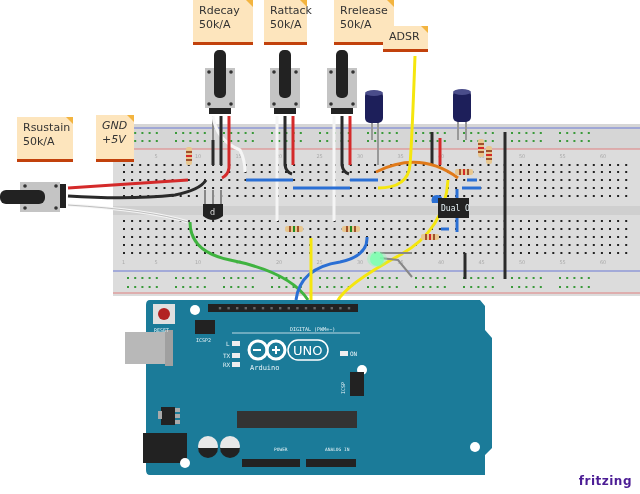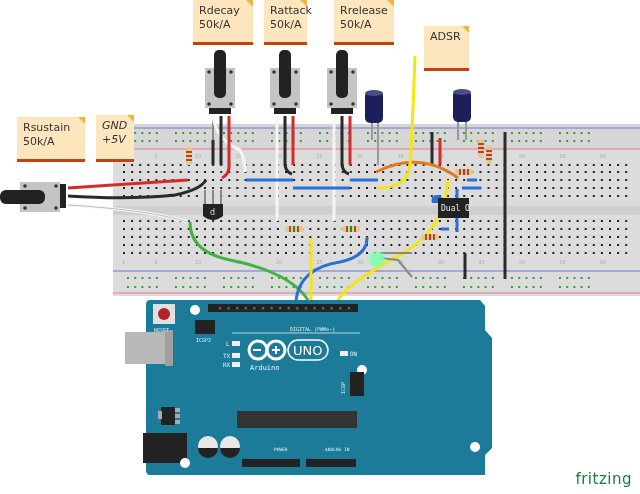--- a/index.html
+++ b/index.html
@@ -1,21 +1,21 @@
 <!DOCTYPE html>
 <html><head>
 <meta charset="utf-8">
 <style>
   html, body { margin:0; padding:0; background:#ffffff; }
   body { width:640px; height:494px; position:relative; overflow:hidden; font-family:"DejaVu Sans", sans-serif; }
   #scene { position:absolute; left:0; top:0; width:640px; height:494px; }
   .note { position:absolute; background:#fde5bd; border-bottom:3px solid #c2410c; box-sizing:border-box; padding:4px 6px 0 6px; font-size:11px; line-height:14px; color:#333; }
   .note::after { content:""; position:absolute; right:0; top:0; width:0; height:0; border-left:7px solid transparent; border-top:7px solid #f3b43f; }
   .note .l1, .note .l2 { display:block; white-space:nowrap; }
-  .fritzing { position:absolute; right:8px; bottom:6px; font-size:15px; color:#15803d; letter-spacing:0.5px; }
+  .fritzing { position:absolute; right:8px; bottom:6px; font-size:12px; color:#4c1d95; letter-spacing:0.5px;font-weight:bold; }
   .silk { font-family:"DejaVu Sans Mono", monospace; fill:#e8f4f8; }
 </style>
 </head>
 <body>
 
 <svg id="scene" viewBox="0 0 640 494" xmlns="http://www.w3.org/2000/svg">
 
   <g>
     <rect x="113" y="124" width="527" height="172" fill="#dcdcdc"></rect>
     <rect x="113" y="124" width="527" height="25" fill="#d6d6d6"></rect>
@@ -1138,24 +1138,24 @@
   <span class="l2">50k/A</span>
 </div>
 <div class="note" style="left:264px;top:0px;width:43px;height:45px;">
   <span class="l1">Rattack</span>
   <span class="l2">50k/A</span>
 </div>
 <div class="note" style="left:334px;top:0px;width:60px;height:45px;">
   <span class="l1">Rrelease</span>
   <span class="l2">50k/A</span>
 </div>
-<div class="note" style="left:424px;top:26px;width:45px;height:45px;">
+<div class="note" style="left:383px;top:26px;width:45px;height:26px;">
   <span class="l1">ADSR</span>
 </div>
-<div class="note" style="left:17px;top:117px;width:68px;height:45px;">
+<div class="note" style="left:17px;top:117px;width:56px;height:45px;">
   <span class="l1">Rsustain</span>
   <span class="l2">50k/A</span>
 </div>
 <div class="note" style="left:96px;top:115px;width:38px;height:47px;font-style:italic;">
   <span class="l1">GND</span>
   <span class="l2">+5V</span>
 </div>
 
 <div class="fritzing">fritzing</div>
 

